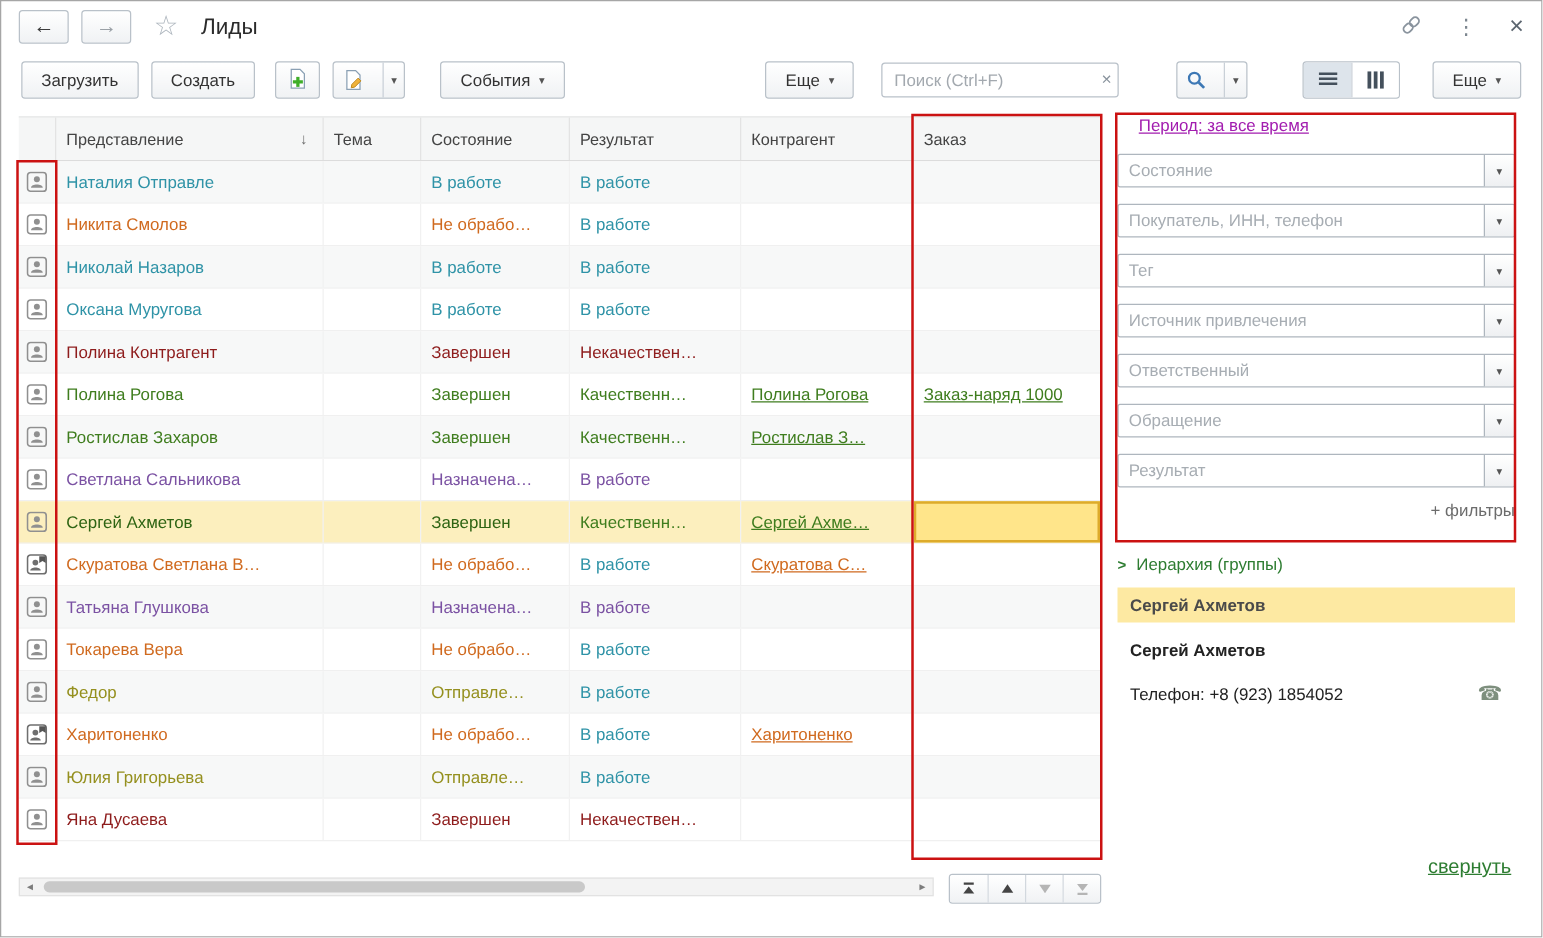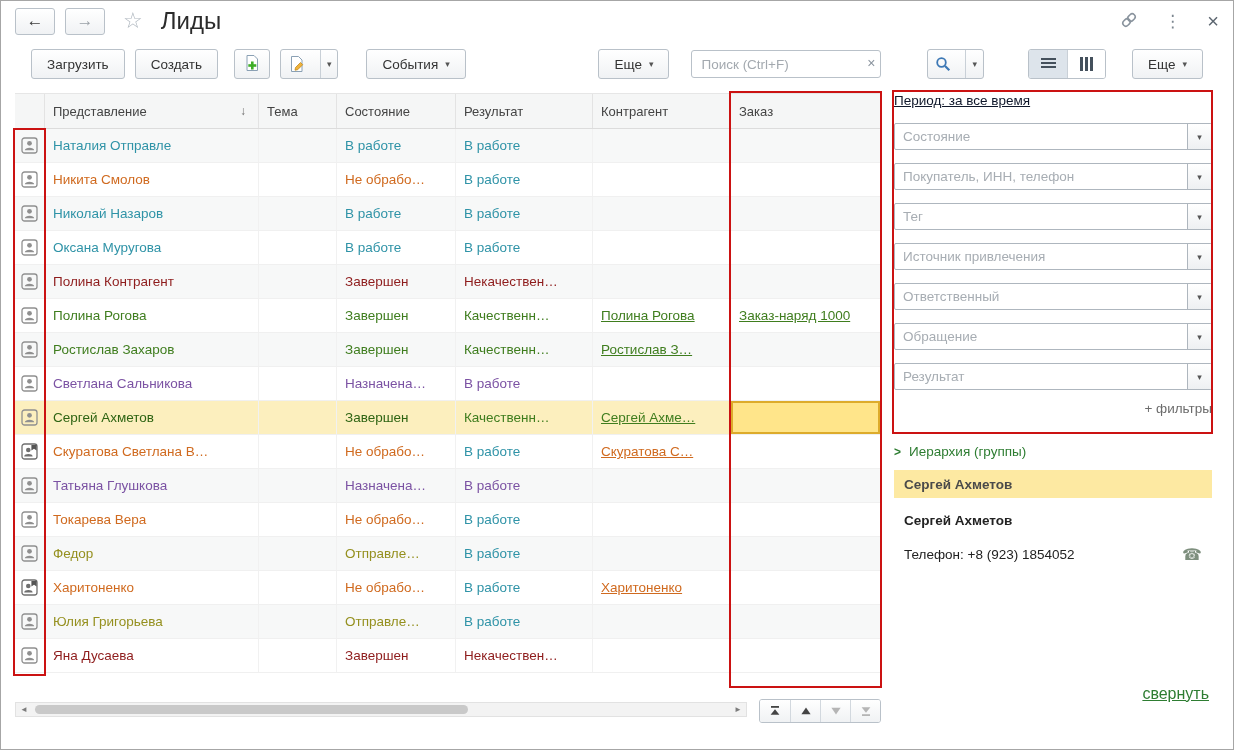--- a/index.html
+++ b/index.html
@@ -7,27 +7,27 @@
   body{font-family:"Liberation Sans",sans-serif;color:#333}
   .window{position:relative;width:1234px;height:750px;background:#fff;border:1px solid #a6a6a6;overflow:hidden;margin:0 auto}
 
   
   .titlebar{height:40px;display:flex;align-items:center;padding:0 14px;gap:10px}
   .navbtn{width:40px;height:27px;display:flex;align-items:center;justify-content:center;
     background:linear-gradient(#ffffff,#f0f2f4);border:1px solid #b9c1c9;border-radius:3px;
     font-size:17px;font-weight:bold;color:#3c3c3c;cursor:pointer}
   .navbtn.disabled{color:#9aa0a6}
   .star{font-size:22px;color:#aeb6be;margin-left:8px}
-  .page-title{font-size:24px;color:#2b2b2b;margin-left:8px}
+  .page-title{font-size:18px;color:#2b2b2b;margin-left:8px}
   .titlebar-right{margin-left:auto;display:flex;align-items:center;gap:26px}
   .tb-icon{color:#7c868f;font-size:17px;cursor:pointer;line-height:1}
   .close-x{font-size:20px;color:#5c6670}
 
   
-  .toolbar{height:46px;display:flex;align-items:center;padding:0 30px;gap:10px}
+  .toolbar{height:46px;display:flex;align-items:center;padding:0 16px;gap:10px}
   .btn{display:inline-flex;align-items:center;justify-content:center;gap:7px;
     background:linear-gradient(#ffffff,#f0f2f4);border:1px solid #b9c1c9;border-radius:3px;
     height:30px;padding:0 15px;font-size:13.5px;color:#333;cursor:pointer;white-space:nowrap}
   .btn .caret{font-size:9px;color:#555}
   .icon-btn{padding:0 8px}
   .split-btn{padding:0}
   .split-btn .seg{display:flex;align-items:center;justify-content:center;height:100%;padding:0 7px}
   .split-btn .seg+.seg{border-left:1px solid #c9d0d7;padding:0 6px}
   .toolbar-right{margin-left:auto;display:flex;align-items:center;gap:20px}
   .searchwrap{position:relative;margin-left:2px}
@@ -470,21 +470,21 @@
           <div class="cell col-theme"></div>
           <div class="cell col-state" style="color:#8e1c1c">Завершен</div>
           <div class="cell col-result" style="color:#8e1c1c">Некачествен…</div>
           <div class="cell col-party"></div>
           <div class="cell col-order"></div>
         </div>
       </div>
   </div>
 
   <div class="side-panel">
-    <span class="period-link" style="color: #0f172a;">Период: за все время</span>
+    <span class="period-link" style="color: #a21caf; margin-left: 17px;">Период: за все время</span>
     <div id="filters">
         <div class="combo">
           <span class="combo-ph">Состояние</span>
           <span class="combo-btn">▾</span>
         </div>
         <div class="combo">
           <span class="combo-ph">Покупатель, ИНН, телефон</span>
           <span class="combo-btn">▾</span>
         </div>
         <div class="combo">

